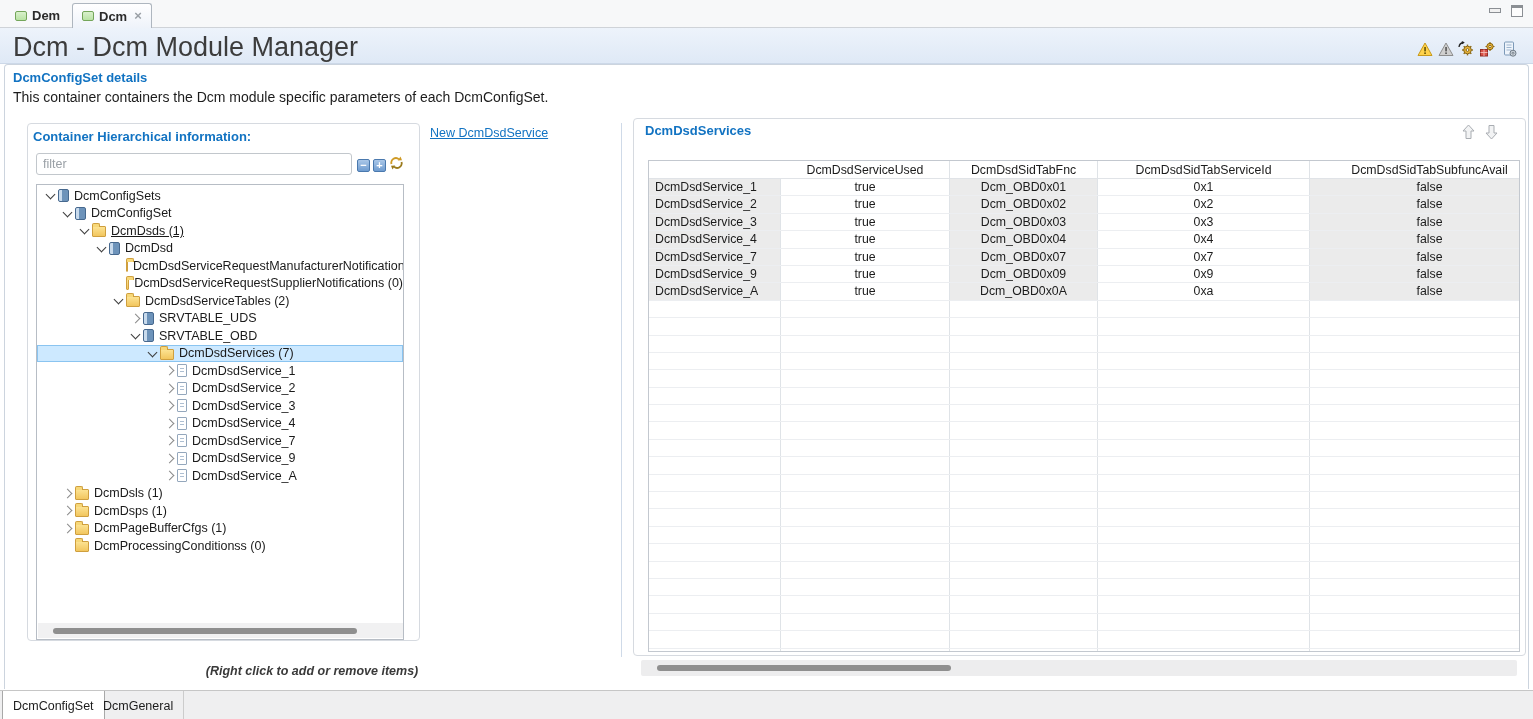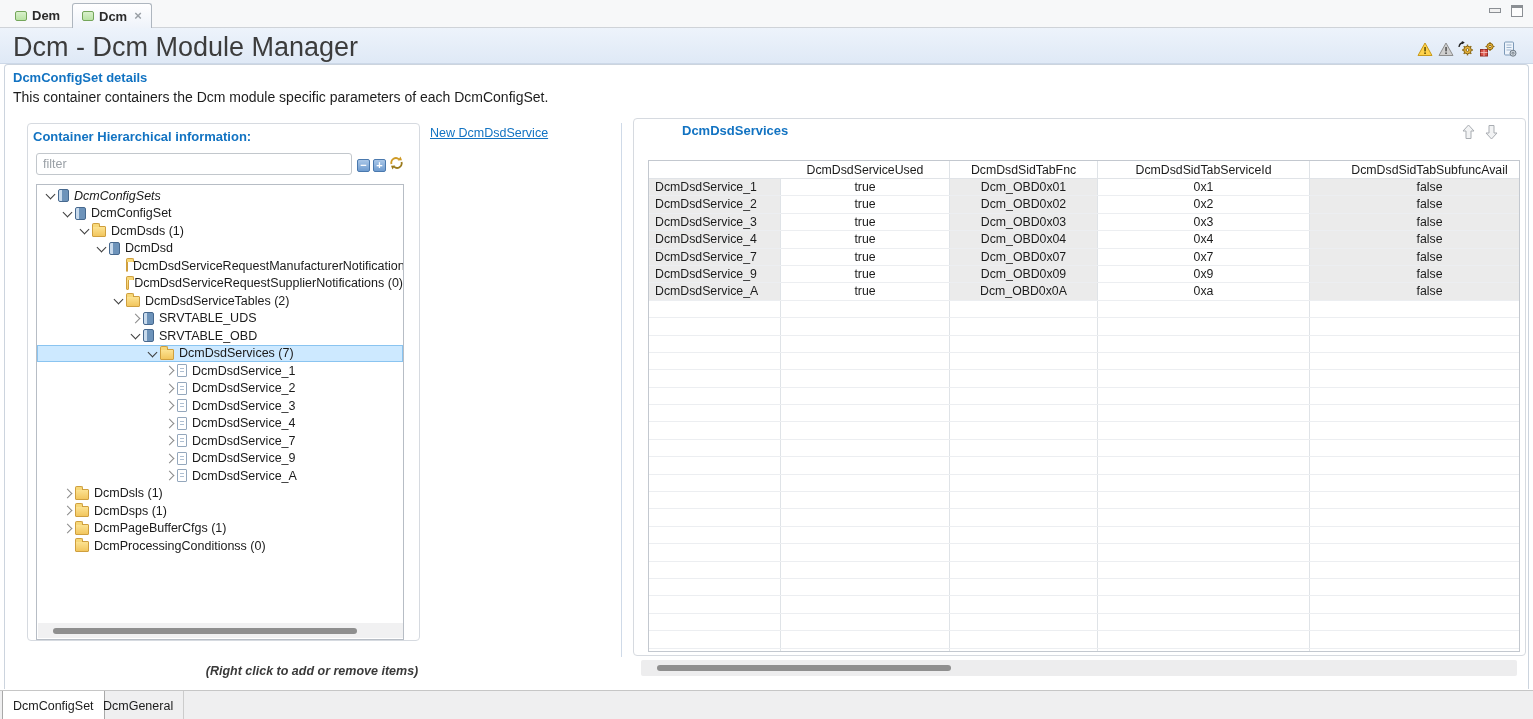--- a/index.html
+++ b/index.html
@@ -54,21 +54,21 @@
   #tree-hscroll .thumb { position:absolute; left:15px; top:5px; width:304px; height:6px; background:#8f8f8f; border-radius:3px; }
 
   #left-hint { position:absolute; left:100px; top:664px; width:424px; text-align:center; font-size:12.5px; font-style:italic; font-weight:bold; color:#3a3a3a; }
 
   
   #new-link { position:absolute; left:430px; top:126px; font-size:12.5px; color:#1273c2; text-decoration:underline; cursor:pointer; }
   #panel-divider { position:absolute; left:621px; top:123px; width:1px; height:534px; background:#cfdae8; }
 
   
   #right-box { position:absolute; left:633px; top:118px; width:893px; height:538px; border:1px solid #d6dae0; border-radius:4px; background:#fff; }
-  #right-title { position:absolute; left:682px; top:123px; font-size:13px; font-weight:bold; color:#1273c2; }
+  #right-title { position:absolute; left:645px; top:123px; font-size:13px; font-weight:bold; color:#1273c2; }
   #move-icons { position:absolute; left:1462px; top:124px; display:flex; gap:10px; }
 
   #svc-table { position:absolute; left:648px; top:160px; width:872px; height:492px; border:1px solid #c3c8cf; overflow:hidden; background:#fff; }
   .trow { display:flex; width:901px; height:17.4px; line-height:17.4px; border-bottom:1px solid #eceef1; font-size:12.3px; color:#1c1c1c; }
   .trow.head { height:18px; line-height:18px; border-bottom:1px solid #e0e3e7; font-size:12.3px; }
   .tcell { border-right:1px solid #dfe3e7; overflow:hidden; white-space:nowrap; padding:0 6px; }
   .tcell.c { text-align:center; }
   .tcell.l { text-align:left; }
   .tcell.shaded { background:#ebebeb; }
 
@@ -181,31 +181,31 @@
       <svg width="15" height="14" viewBox="0 0 15 14">
         <path d="M2.5 8 A4.6 4.6 0 0 1 10 3.3" fill="none" stroke="#cf9a25" stroke-width="1.8"></path>
         <path d="M11.5 0.5 L13 4.2 L8.8 4.4 Z" fill="#cf9a25"></path>
         <path d="M12.5 6 A4.6 4.6 0 0 1 5 10.7" fill="none" stroke="#9a7a1c" stroke-width="1.8"></path>
         <path d="M3.5 13.5 L2 9.8 L6.2 9.6 Z" fill="#9a7a1c"></path>
       </svg>
     </span>
   </div>
   <div id="tree-box">
     <div id="tree-inner">
-        <div class="tree-row" style="padding-left: 6px; font-style: italic;">
+        <div class="tree-row" style="padding-left: 6px;">
           <span class="chev down"></span>
           <span class="ticon module"></span>
           <span>DcmConfigSets</span>
         </div>
         <div class="tree-row" style="padding-left: 23px;">
           <span class="chev down"></span>
           <span class="ticon module"></span>
           <span>DcmConfigSet</span>
         </div>
-        <div class="tree-row" style="padding-left: 40px;">
+        <div class="tree-row" style="padding-left: 40px; text-decoration: underline;">
           <span class="chev down"></span>
           <span class="ticon folder"></span>
           <span>DcmDsds (1)</span>
         </div>
         <div class="tree-row" style="padding-left: 57px;">
           <span class="chev down"></span>
           <span class="ticon module"></span>
           <span>DcmDsd</span>
         </div>
         <div class="tree-row" style="padding-left: 74px;">

